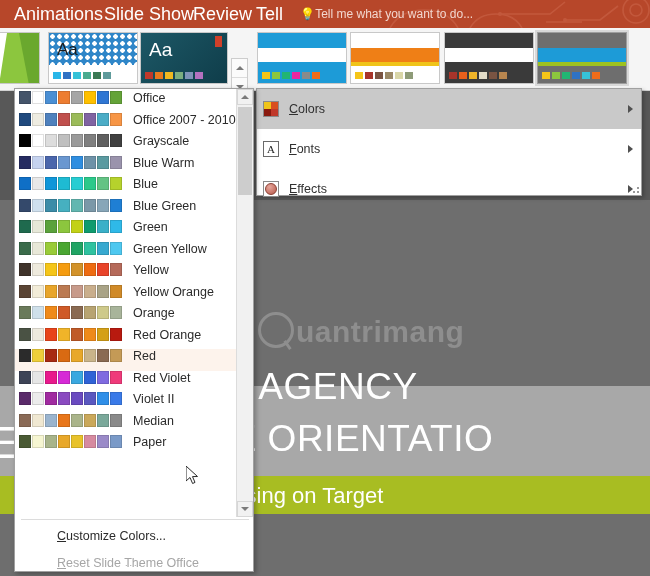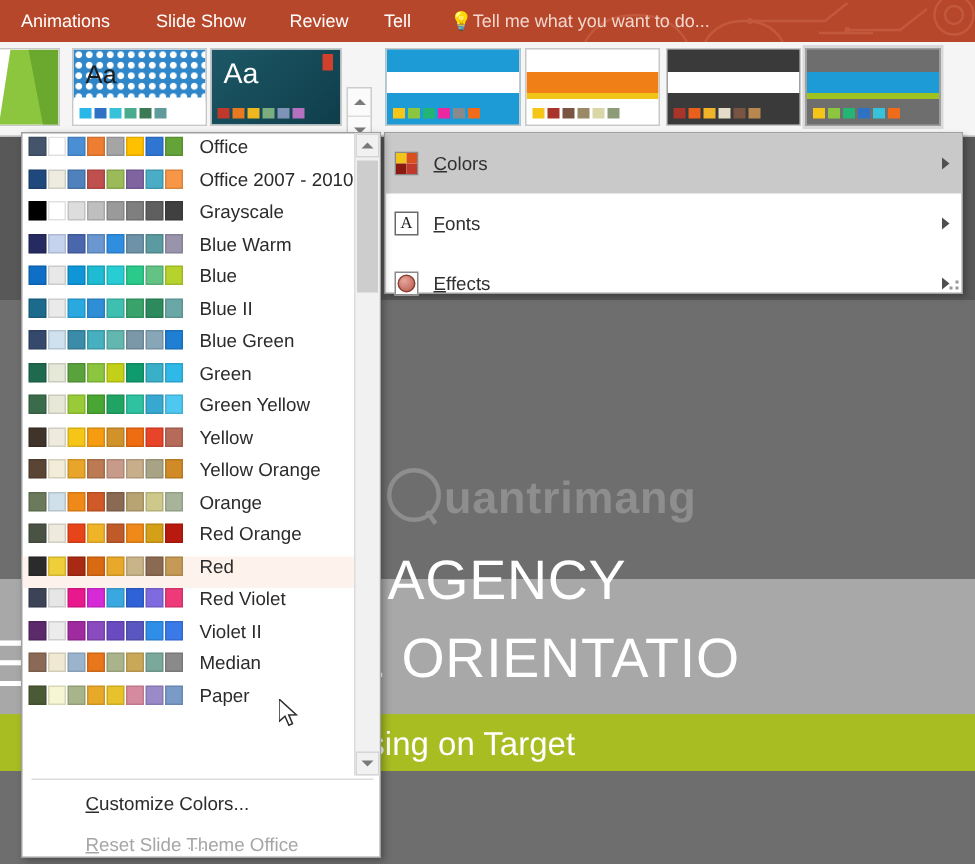--- a/index.html
+++ b/index.html
@@ -9,21 +9,21 @@
     background:#6e6e6e;
   }
   
   #ribbon-tabs{
     position:absolute;left:0;top:0;width:650px;height:28px;
     background:#b7472a;overflow:hidden;
   }
   #ribbon-deco{position:absolute;right:0;top:0;width:300px;height:28px;opacity:.35;}
   .tab{
     position:absolute;top:0;height:28px;line-height:28px;
-    color:#ffffff;font-size:12px;padding:0 8px;white-space:nowrap;
+    color:#ffffff;font-size:18px;padding:0 8px;white-space:nowrap;
   }
   #tellme{
     position:absolute;top:0;height:28px;line-height:28px;left:300px;
     color:#f2d7cf;font-size:12px;white-space:nowrap;
   }
   #tellme .bulb{display:inline-block;width:12px;text-align:center;}
   
   #ribbon-body{
     position:absolute;left:0;top:28px;width:650px;height:62px;
     background:#f5f5f5;border-bottom:1px solid #d2d2d2;
@@ -340,33 +340,20 @@
           <i style="background: rgb(30, 187, 211);"></i>
           <i style="background: rgb(39, 205, 210);"></i>
           <i style="background: rgb(43, 201, 138);"></i>
           <i style="background: rgb(99, 195, 132);"></i>
           <i style="background: rgb(182, 210, 44);"></i>
         </div>
         <span class="cname">Blue</span>
       </div>
       <div class="crow">
         <div class="sws">
-          <i style="background: rgb(28, 106, 140);"></i>
-          <i style="background: rgb(234, 234, 234);"></i>
-          <i style="background: rgb(42, 169, 224);"></i>
-          <i style="background: rgb(47, 143, 214);"></i>
-          <i style="background: rgb(63, 191, 176);"></i>
-          <i style="background: rgb(58, 163, 108);"></i>
-          <i style="background: rgb(45, 138, 92);"></i>
-          <i style="background: rgb(106, 168, 168);"></i>
-        </div>
-        <span class="cname">Blue II</span>
-      </div>
-      <div class="crow">
-        <div class="sws">
           <i style="background: rgb(52, 73, 107);"></i>
           <i style="background: rgb(207, 224, 238);"></i>
           <i style="background: rgb(59, 140, 168);"></i>
           <i style="background: rgb(70, 176, 192);"></i>
           <i style="background: rgb(98, 183, 176);"></i>
           <i style="background: rgb(123, 152, 168);"></i>
           <i style="background: rgb(135, 166, 184);"></i>
           <i style="background: rgb(31, 127, 212);"></i>
         </div>
         <span class="cname">Blue Green</span>

